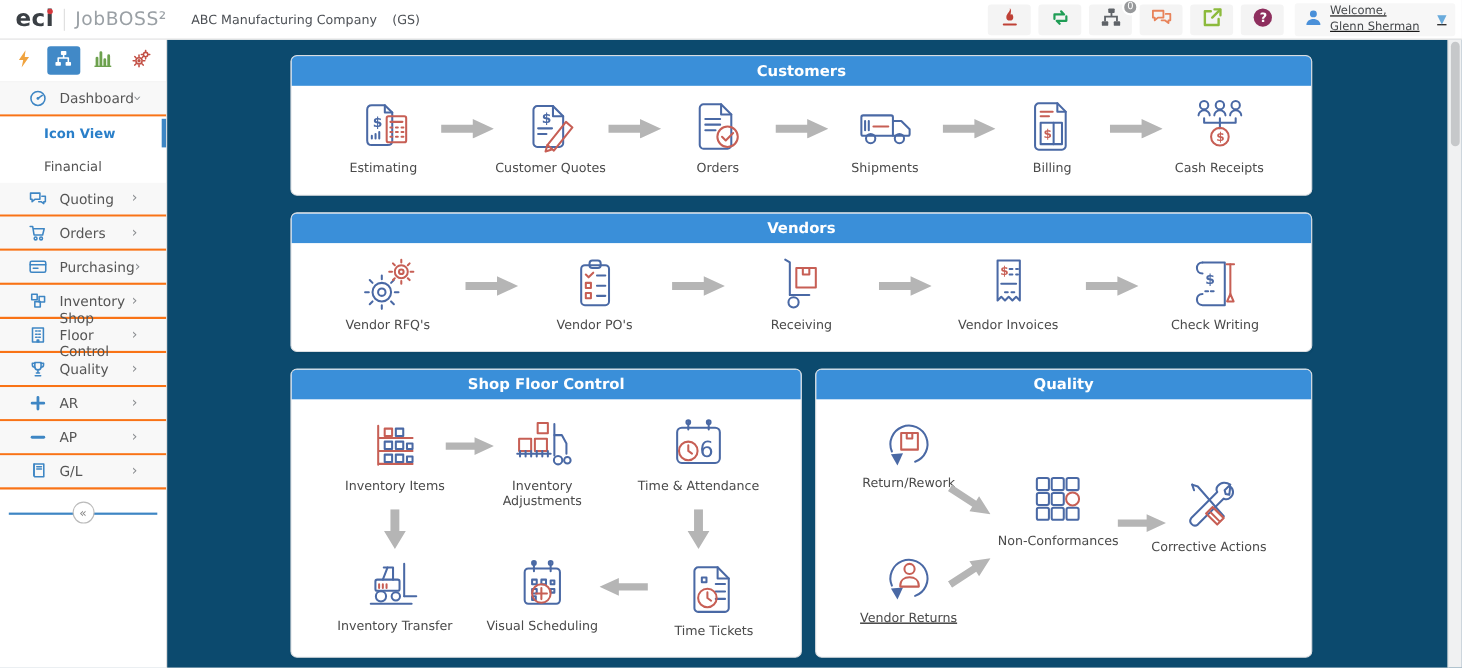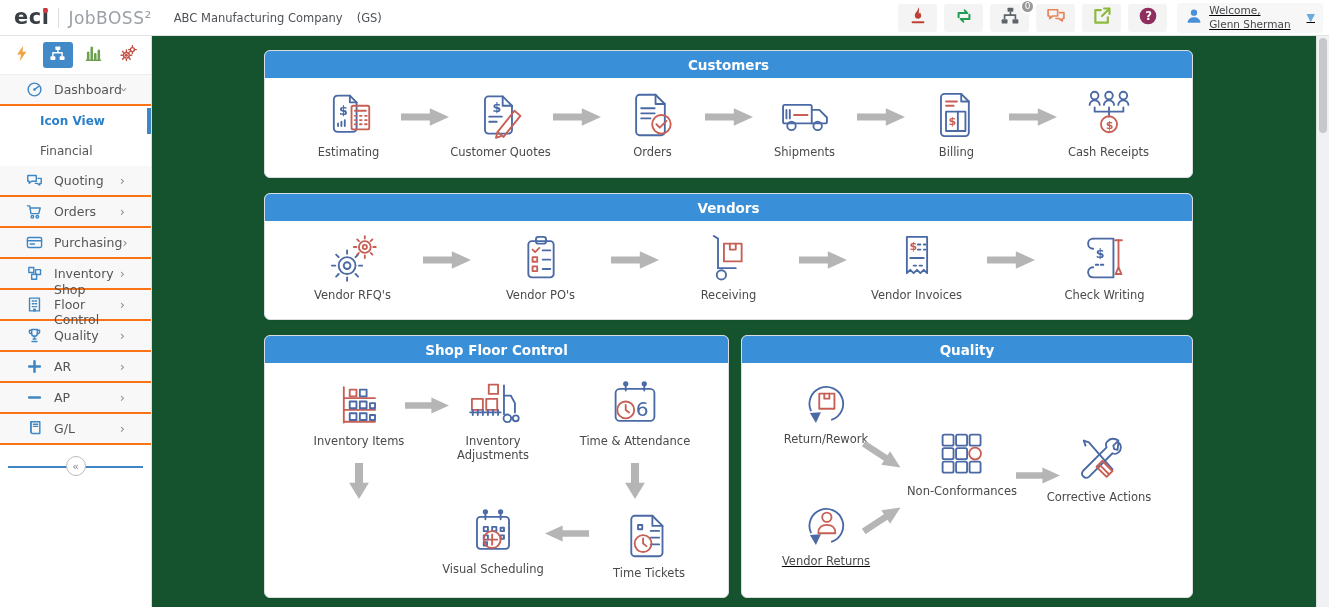--- a/index.html
+++ b/index.html
@@ -18,21 +18,21 @@
   .tbtn svg { width:20px; height:20px; }
   .badge { position:absolute; top:-5px; right:-6px; min-width:15px; height:15px; border-radius:50%; background:#97999b; color:#fff; font-size:9px; display:grid; place-items:center; border:2px solid #fff; line-height:1; }
   .welcome { display:flex; align-items:center; margin-left:10px; padding:2px 8px; background:#f7f7f7; border-radius:3px; height:30px; cursor:pointer;text-decoration:underline; }
   .welcome svg { width:18px; height:18px; }
   .welcome-text { margin-left:6px; font-size:10.5px; color:#44474a; line-height:1.25; }
   .welcome-caret { color:#6aabdc; font-size:11px; margin-left:16px; }
 
   
   .main { display:flex; height:571px; }
   .sidebar { width:152px; background:#fff; border-right:1px solid #dcdcdc; position:relative; flex:none; }
-  .content { flex:1; position:relative; background:#14532d; }
+  .content { flex:1; position:relative; background:#0c4a6e; }
 
   
   .view-row { display:flex; gap:5px; padding:6px 7px; border-bottom:1px solid #eee; }
   .vbtn { width:32px; height:26px; border-radius:3px; display:grid; place-items:center; cursor:pointer; }
   .vbtn svg { width:17px; height:17px; }
   .vbtn.bolt { color:#f0a33f; }
   .vbtn.active { background:#4189c7; color:#fff; }
   .vbtn.chart { color:#6da14e; }
   .vbtn.gear { color:#c24f44; }
   .mrow { display:flex; align-items:center; height:31px; padding:0 26px; background:#f8f8f8; border-bottom:2px solid #f97316; color:#555; font-size:12.5px; cursor:pointer;justify-content:space-between; }
@@ -584,20 +584,36 @@
             <span class="varrow abs" style="left:83px;top:100px;">
                 <svg viewBox="0 0 22 40">
                   <polygon class="ar" points="6.5,0 6.5,22 0,22 11,40 22,22 15.5,22 15.5,0"></polygon>
                 </svg>
               </span>
             <span class="varrow abs" style="left:359px;top:100px;">
                 <svg viewBox="0 0 22 40">
                   <polygon class="ar" points="6.5,0 6.5,22 0,22 11,40 22,22 15.5,22 15.5,0"></polygon>
                 </svg>
               </span>
+            <div class="node-abs abs" style="left:34px;top:142px;">
+              <span class="nicon"><svg viewBox="0 0 64 64">
+                    <g class="b">
+                      <path d="M42 9v35"></path>
+                      <path d="M42 44h13"></path>
+                      <path d="M20 13h10v13"></path>
+                      <path d="M24 13l-5 13"></path>
+                      <rect x="11" y="26" width="26" height="12" rx="2"></rect>
+                      <circle cx="17" cy="44" r="5.5"></circle>
+                      <circle cx="33" cy="44" r="4.5"></circle>
+                      <path d="M6 52h44"></path>
+                    </g>
+                    <path class="r" d="M15 31v4M19 31v4M23 31v4"></path>
+                  </svg></span>
+              <span class="nlabel">Inventory Transfer</span>
+            </div>
             <div class="node-abs abs" style="left:168px;top:142px;">
               <span class="nicon"><svg viewBox="0 0 64 64">
                     <g class="b">
                       <rect x="13" y="14" width="38" height="38" rx="4"></rect>
                       <path d="M23 7v10M41 7v10"></path>
                       <circle cx="23" cy="8" r="2"></circle>
                       <circle cx="41" cy="8" r="2"></circle>
                       <rect x="21" y="26" width="5" height="5"></rect>
                       <rect x="31" y="26" width="5" height="5"></rect>
                       <rect x="41" y="27" width="4" height="4"></rect>

